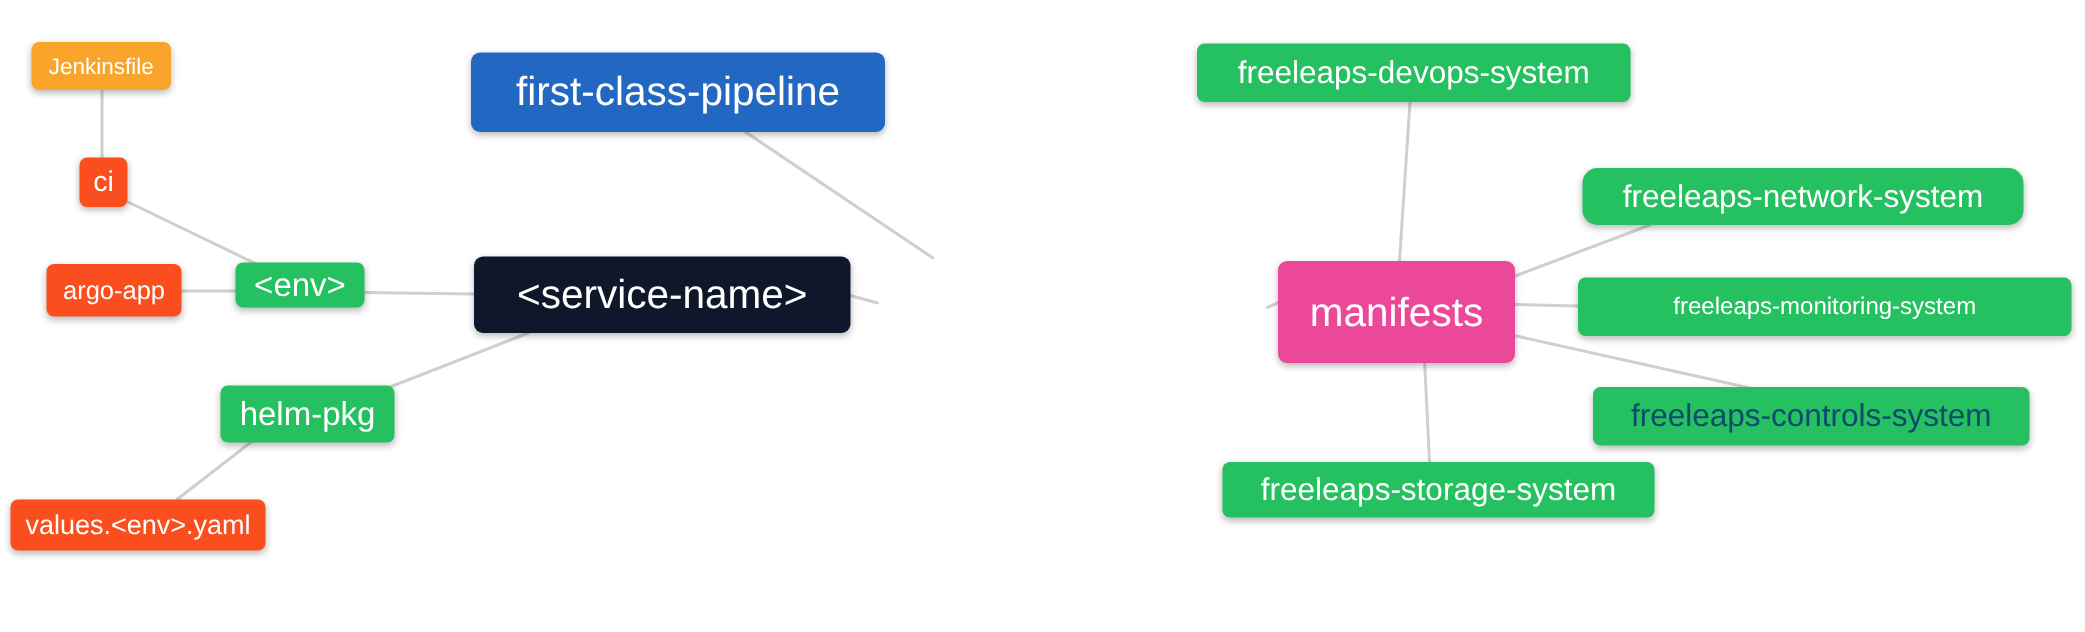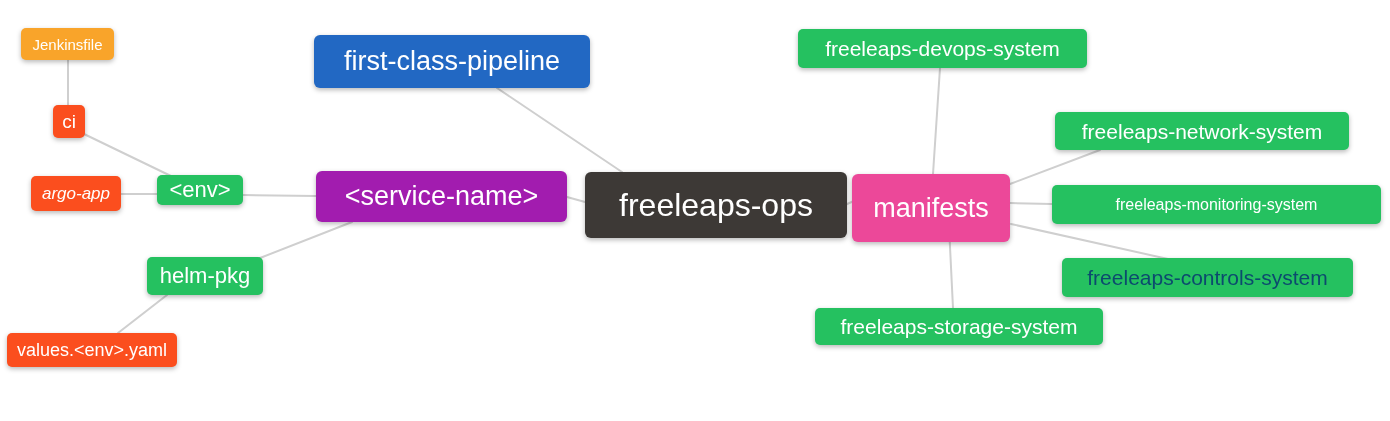--- a/index.html
+++ b/index.html
@@ -44,26 +44,25 @@
       <line x1="845" y1="205" x2="856" y2="200" stroke="#cfcfcf" stroke-width="2" stroke-linecap="round"></line>
       <line x1="940" y1="68" x2="933" y2="174" stroke="#cfcfcf" stroke-width="2" stroke-linecap="round"></line>
       <line x1="1010" y1="184" x2="1100" y2="150" stroke="#cfcfcf" stroke-width="2" stroke-linecap="round"></line>
       <line x1="1010" y1="203" x2="1052" y2="204" stroke="#cfcfcf" stroke-width="2" stroke-linecap="round"></line>
       <line x1="1011" y1="224" x2="1168" y2="259" stroke="#cfcfcf" stroke-width="2" stroke-linecap="round"></line>
       <line x1="949" y1="226" x2="953" y2="308" stroke="#cfcfcf" stroke-width="2" stroke-linecap="round"></line>
     </svg>
 
 <div class="node" style="left: 21px; top: 28px; width: 93px; height: 32px; font-size: 15px; background: rgb(249, 164, 42); color: rgb(255, 255, 255);">Jenkinsfile</div>
     <div class="node" style="left: 53px; top: 105px; width: 32px; height: 33px; font-size: 19px; background: rgb(251, 78, 30); color: rgb(255, 255, 255);">ci</div>
-    <div class="node" style="left: 31px; top: 176px; width: 90px; height: 35px; font-size: 17px; background: rgb(251, 78, 30); color: rgb(255, 255, 255); font-style: italic;">argo-app</div>
+    <div class="node" style="left: 31px; top: 176px; width: 90px; height: 35px; font-size: 17px; background: rgb(251, 78, 30); color: rgb(255, 255, 255);">argo-app</div>
     <div class="node" style="left: 157px; top: 175px; width: 86px; height: 30px; font-size: 22px; background: rgb(37, 193, 96); color: rgb(255, 255, 255);">&lt;env&gt;</div>
     <div class="node" style="left: 147px; top: 257px; width: 116px; height: 38px; font-size: 22px; background: rgb(37, 193, 96); color: rgb(255, 255, 255);">helm-pkg</div>
     <div class="node" style="left: 314px; top: 35px; width: 276px; height: 53px; font-size: 27px; background: rgb(34, 104, 195); color: rgb(255, 255, 255); border-radius: 6px;">first-class-pipeline</div>
     <div class="node" style="left: 7px; top: 333px; width: 170px; height: 34px; font-size: 18px; background: rgb(251, 78, 30); color: rgb(255, 255, 255);">values.&lt;env&gt;.yaml</div>
-    <div class="node" style="left: 316px; top: 171px; width: 251px; height: 51px; font-size: 27px; background: #a21caf; color: rgb(255, 255, 255); border-radius: 6px;">&lt;service-name&gt;</div>
-    <div class="node" style="left: 585px; top: 172px; width: 262px; height: 66px; font-size: 32px; background: rgb(61, 57, 54); color: rgb(255, 255, 255); border-radius: 6px;">freeleaps-ops</div>
+    <div class="node" style="left: 316px; top: 171px; width: 251px; height: 51px; font-size: 27px; background: #0f172a; color: rgb(255, 255, 255); border-radius: 6px;">&lt;service-name&gt;</div>
     <div class="node" style="left: 852px; top: 174px; width: 158px; height: 68px; font-size: 27px; background: #ec4899; color: rgb(255, 255, 255); border-radius: 6px;">manifests</div>
     <div class="node" style="left: 798px; top: 29px; width: 289px; height: 39px; font-size: 21px; background: rgb(37, 193, 96); color: rgb(255, 255, 255);">freeleaps-devops-system</div>
-    <div class="node" style="left: 1055px; top: 112px; width: 294px; height: 38px; font-size: 21px; background: rgb(37, 193, 96); color: rgb(255, 255, 255);">freeleaps-network-system</div>
+    <div class="node" style="left: 1055px; top: 112px; width: 294px; height: 38px; font-size: 21px; background: rgb(37, 193, 96); color: rgb(255, 255, 255); border-radius: 10px;">freeleaps-network-system</div>
     <div class="node" style="left: 1052px; top: 185px; width: 329px; height: 39px; font-size: 16px; background: rgb(37, 193, 96); color: rgb(255, 255, 255);">freeleaps-monitoring-system</div>
     <div class="node" style="left: 1062px; top: 258px; width: 291px; height: 39px; font-size: 21px; background: rgb(37, 193, 96); color: #0c4a6e;">freeleaps-controls-system</div>
     <div class="node" style="left: 815px; top: 308px; width: 288px; height: 37px; font-size: 21px; background: rgb(37, 193, 96); color: rgb(255, 255, 255);">freeleaps-storage-system</div>
   </div>
 
 </body></html>

